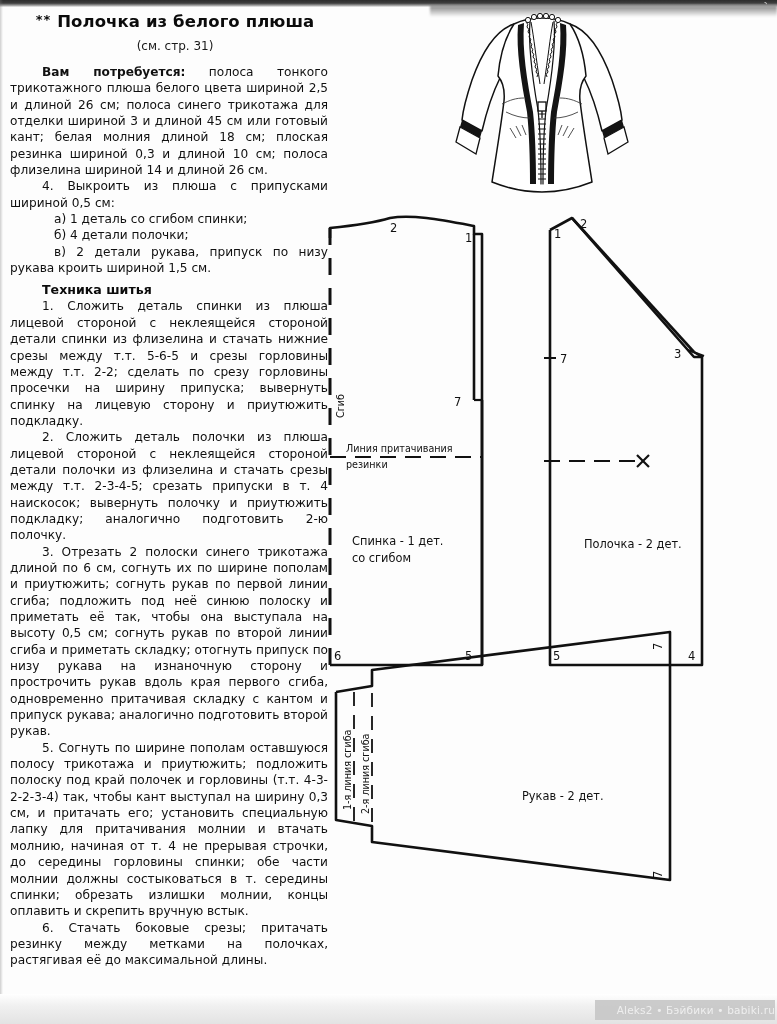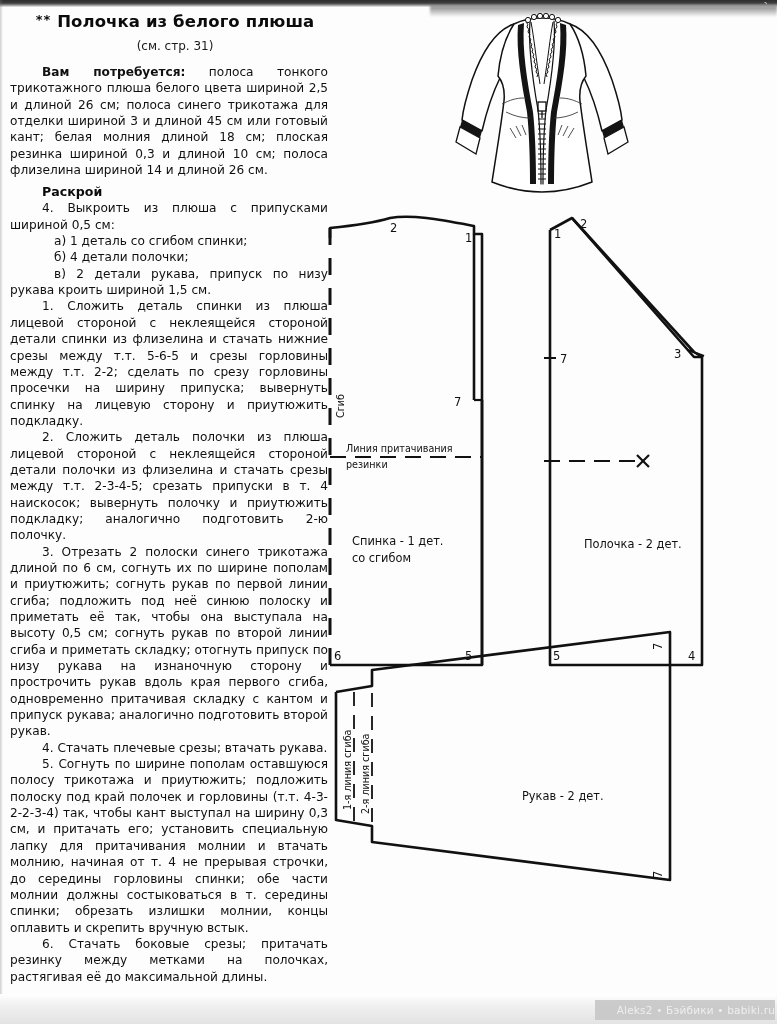--- a/index.html
+++ b/index.html
@@ -140,30 +140,29 @@
   <div class="text-col">
 
     <h1 class="doc-title">
       <span class="stars">**</span>
       <span>Полочка из белого плюша</span>
     </h1>
     <div class="doc-subtitle">(см. стр. 31)</div>
 
     <p class="body"><span class="lead">Вам потребуется:</span><span> полоса тонкого трикотажного плюша белого цвета шириной 2,5 и длиной 26 см; полоса синего трикотажа для отделки шириной 3 и длиной 45 см или готовый кант; белая молния длиной 18 см; плоская резинка шириной 0,3 и длиной 10 см; полоса флизелина шириной 14 и длиной 26 см.</span></p>
 
-    <div class="section-head">Раскрой</div>
     <p class="body">4. Выкроить из плюша с припусками шириной 0,5 см:</p>
     <p class="body sub">а) 1 деталь со сгибом спинки;</p>
     <p class="body sub">б) 4 детали полочки;</p>
     <p class="body sub">в) 2 детали рукава, припуск по низу рукава кроить шириной 1,5 см.</p>
 
+    <div class="section-head">Техника шитья</div>
     <p class="body">1. Сложить деталь спинки из плюша лицевой стороной с неклеящейся стороной детали спинки из флизелина и стачать нижние срезы между т.т. 5-6-5 и срезы горловины между т.т. 2-2; сделать по срезу горловины просечки на ширину припуска; вывернуть спинку на лицевую сторону и приутюжить подкладку.</p>
     <p class="body">2. Сложить деталь полочки из плюша лицевой стороной с неклеящейся стороной детали полочки из флизелина и стачать срезы между т.т. 2-3-4-5; срезать припуски в т. 4 наискосок; вывернуть полочку и приутюжить подкладку; аналогично подготовить 2-ю полочку.</p>
     <p class="body">3. Отрезать 2 полоски синего трикотажа длиной по 6 см, согнуть их по ширине пополам и приутюжить; согнуть рукав по первой линии сгиба; подложить под неё синюю полоску и приметать её так, чтобы она выступала на высоту 0,5 см; согнуть рукав по второй линии сгиба и приметать складку; отогнуть припуск по низу рукава на изнаночную сторону и прострочить рукав вдоль края первого сгиба, одновременно притачивая складку с кантом и припуск рукава; аналогично подготовить второй рукав.</p>
-    <p class="body">4. Стачать плечевые срезы; втачать рукава.</p>
     <p class="body">5. Согнуть по ширине пополам оставшуюся полосу трикотажа и приутюжить; подложить полоску под край полочек и горловины (т.т. 4-3-2-2-3-4) так, чтобы кант выступал на ширину 0,3 см, и притачать его; установить специальную лапку для притачивания молнии и втачать молнию, начиная от т. 4 не прерывая строчки, до середины горловины спинки; обе части молнии должны состыковаться в т. середины спинки; обрезать излишки молнии, концы оплавить и скрепить вручную встык.</p>
     <p class="body">6. Стачать боковые срезы; притачать резинку между метками на полочках, растягивая её до максимальной длины.</p>
   </div>
 
   <div class="jacket-wrap">
     <svg viewBox="0 0 180 196" xmlns="http://www.w3.org/2000/svg">
       <g fill="#ffffff" stroke="#111111" stroke-width="1.5" stroke-linejoin="round" stroke-linecap="round">
 
         <path d="M62 18 C44 24 30 46 20 74 C14 92 11 104 10 114 L30 125 C34 108 40 88 48 72 C54 60 60 50 66 44 Z"></path>
 

